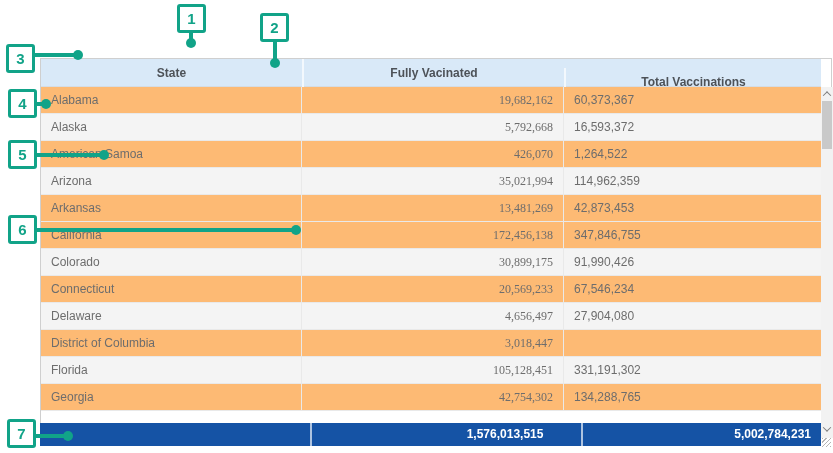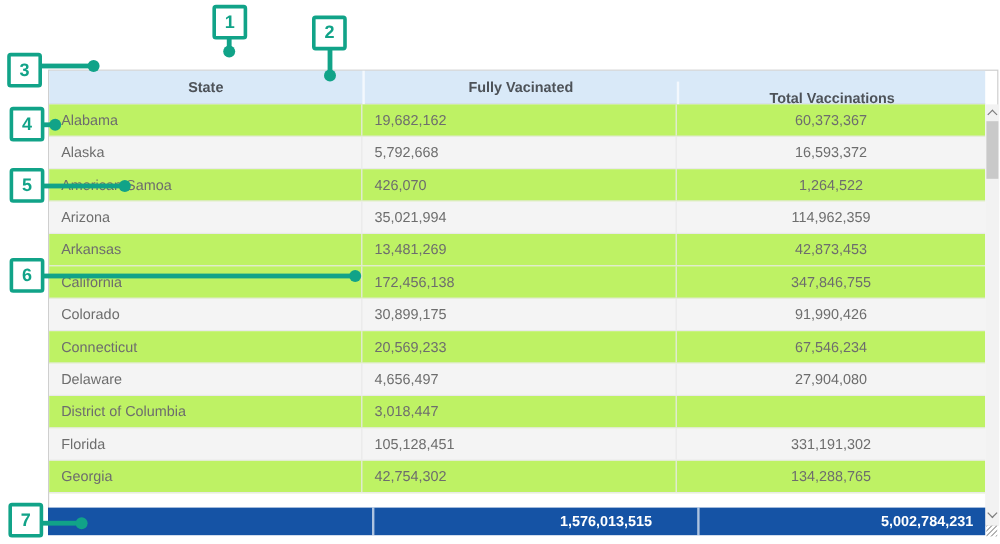--- a/index.html
+++ b/index.html
@@ -19,27 +19,27 @@
   .table-frame{position:absolute;left:40px;top:58px;width:792px;height:380px;
     border:1px solid #cfcfcf;box-sizing:border-box;background:#fff;}
   .thead{position:absolute;left:0;top:0;width:780px;height:28px;display:flex;
     background:var(--header-bg);border-bottom:1px solid #d5dde5;box-sizing:border-box;}
   .hcell{height:28px;line-height:28px;text-align:center;font-size:12px;font-weight:bold;
     color:var(--header-text);box-sizing:border-box;}
   .hcell+.hcell{border-left:2px solid #f3f8fd;}
   .hc1{width:261px;} .hc2{width:262px;} .hc3{width:257px;margin-top:9px;}
 
   .tbody{position:absolute;left:0;top:28px;width:780px;height:351px;}
-  .trow{display:flex;height:27px;background:#bef264;border-bottom:1px solid var(--grid-line);box-sizing:border-box;}
+  .trow{display:flex;height:27px;background:#fdba74;border-bottom:1px solid var(--grid-line);box-sizing:border-box;}
   .trow.alt{background:var(--row-alt);}
   .tcell{height:26px;line-height:26px;font-size:12px;color:var(--cell-text);
     padding:0 10px;box-sizing:border-box;white-space:nowrap;overflow:hidden;}
   .tcell.c1{width:261px;text-align:left;border-right:1px solid var(--grid-line);}
-  .tcell.c2{width:262px;border-right:1px solid var(--grid-line);}
-  .tcell.c3{width:257px;text-align:center;}
+  .tcell.c2{width:262px;text-align:right;border-right:1px solid var(--grid-line);font-family:Liberation Serif, serif;}
+  .tcell.c3{width:257px;text-align:left;}
 
   
   .vscroll{position:absolute;left:780px;top:28px;width:12px;height:351px;background:#f2f2f2;}
   .scroll-btn{position:absolute;left:0;width:12px;height:14px;display:flex;align-items:center;justify-content:center;}
   .scroll-btn.up{top:0;} .scroll-btn.down{bottom:2px;}
   .chev{width:5px;height:5px;border-right:1.6px solid #7d7d7d;border-bottom:1.6px solid #7d7d7d;}
   .chev.u{transform:rotate(-135deg) translate(-1px,-1px);}
   .chev.d{transform:rotate(45deg) translate(-1px,-1px);}
   .thumb{position:absolute;left:1px;top:14px;width:10px;height:48px;background:#c9c9c9;}
 

